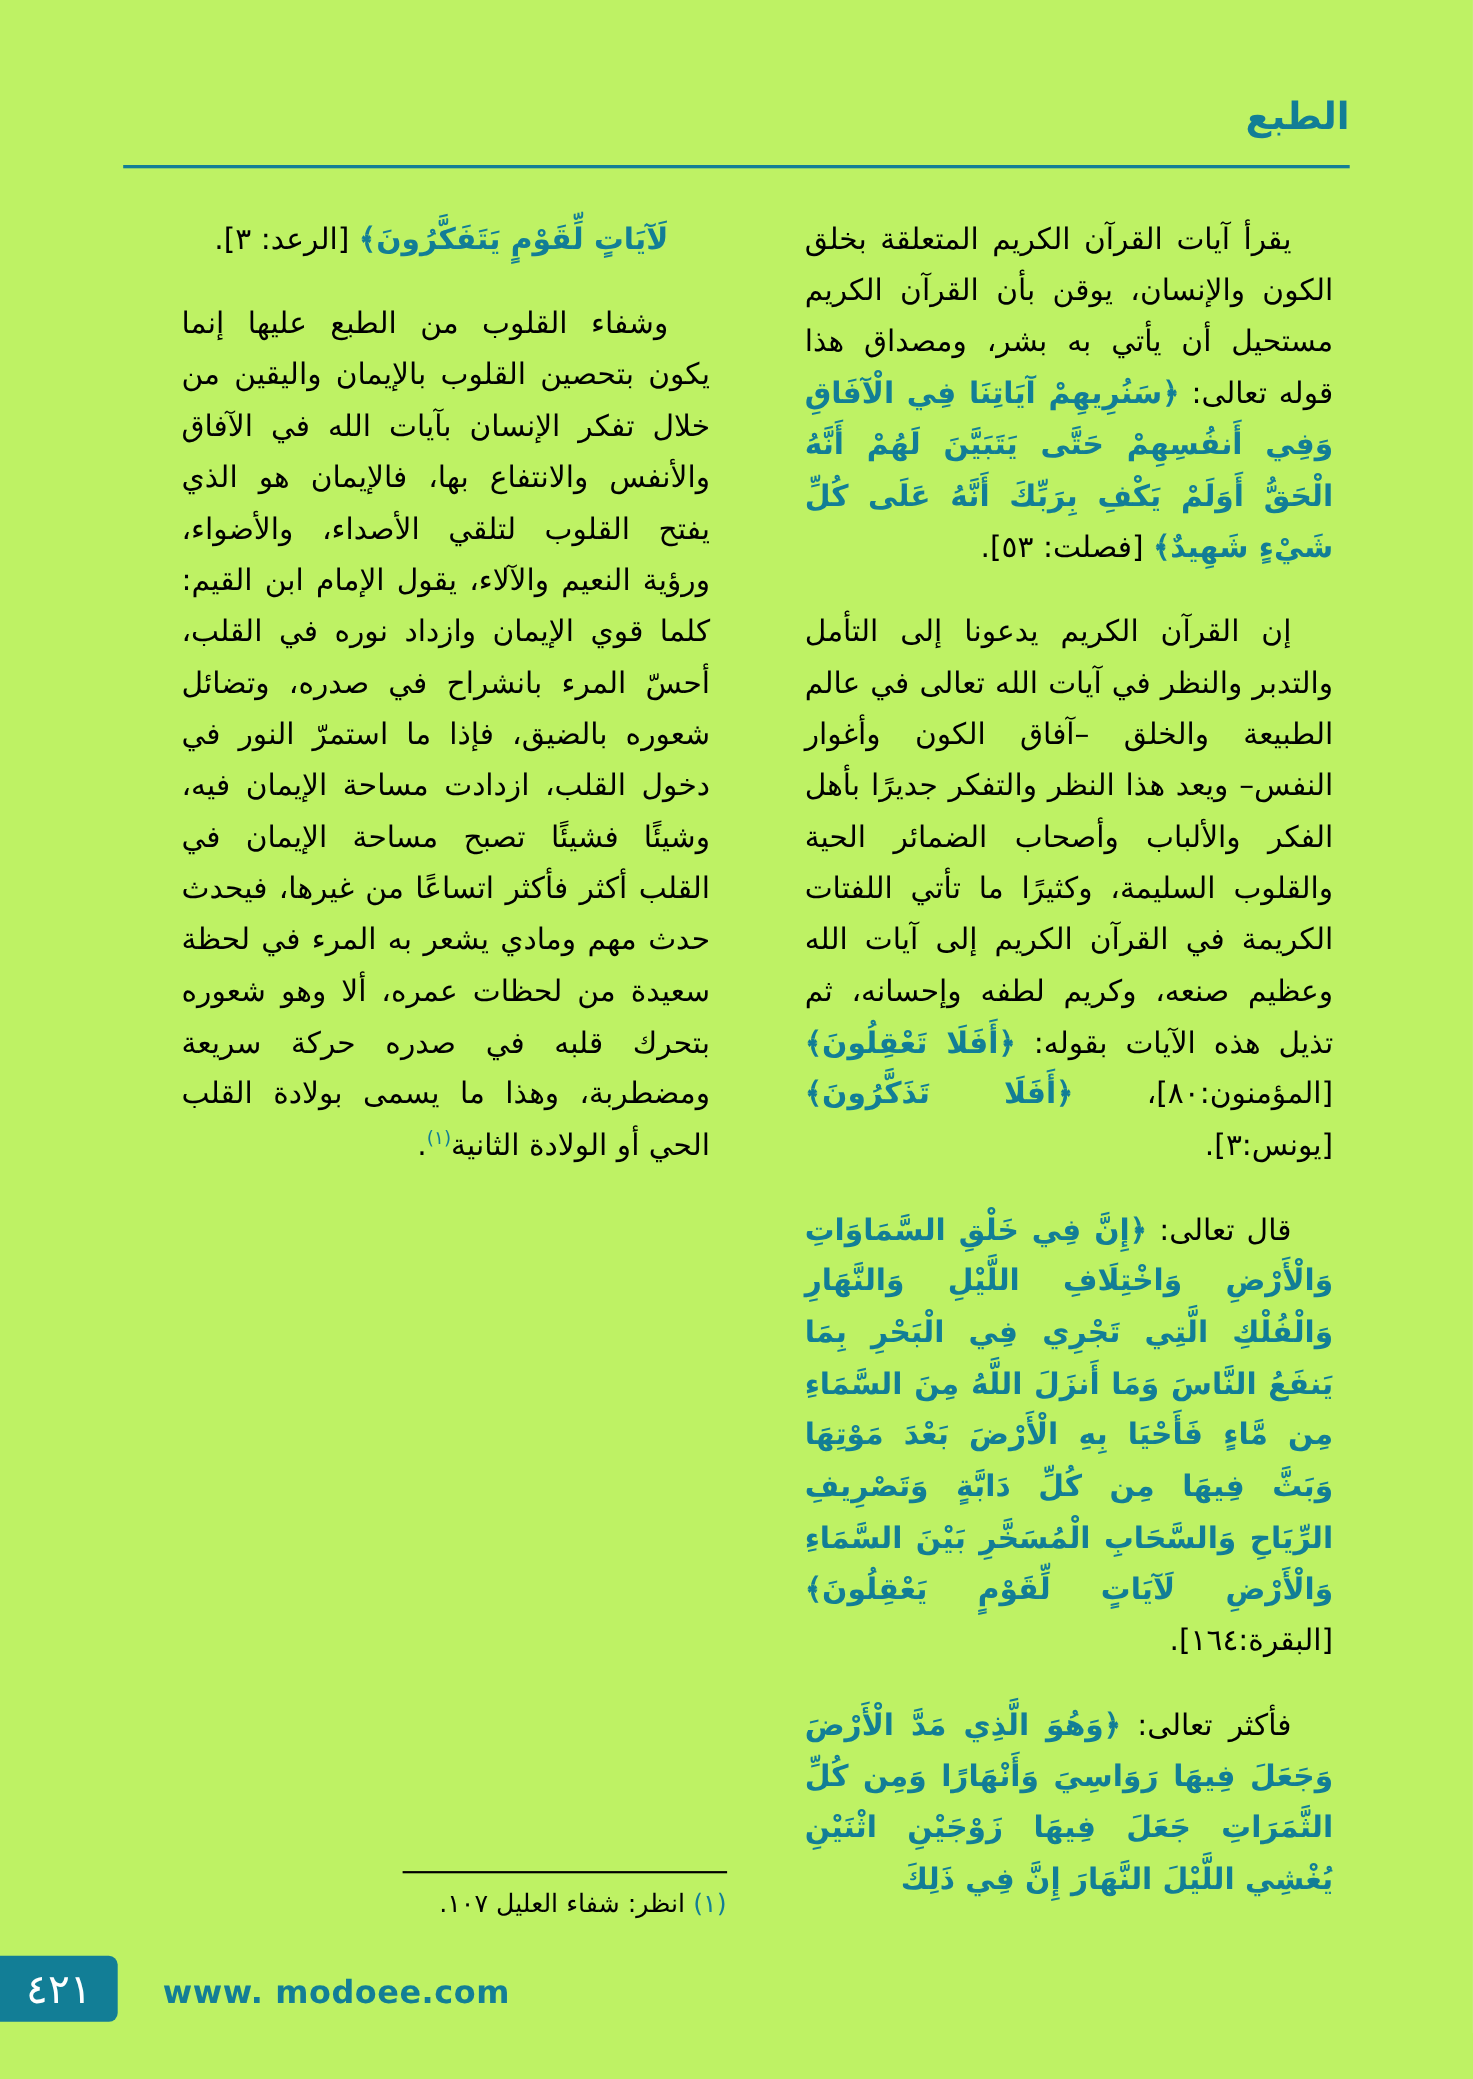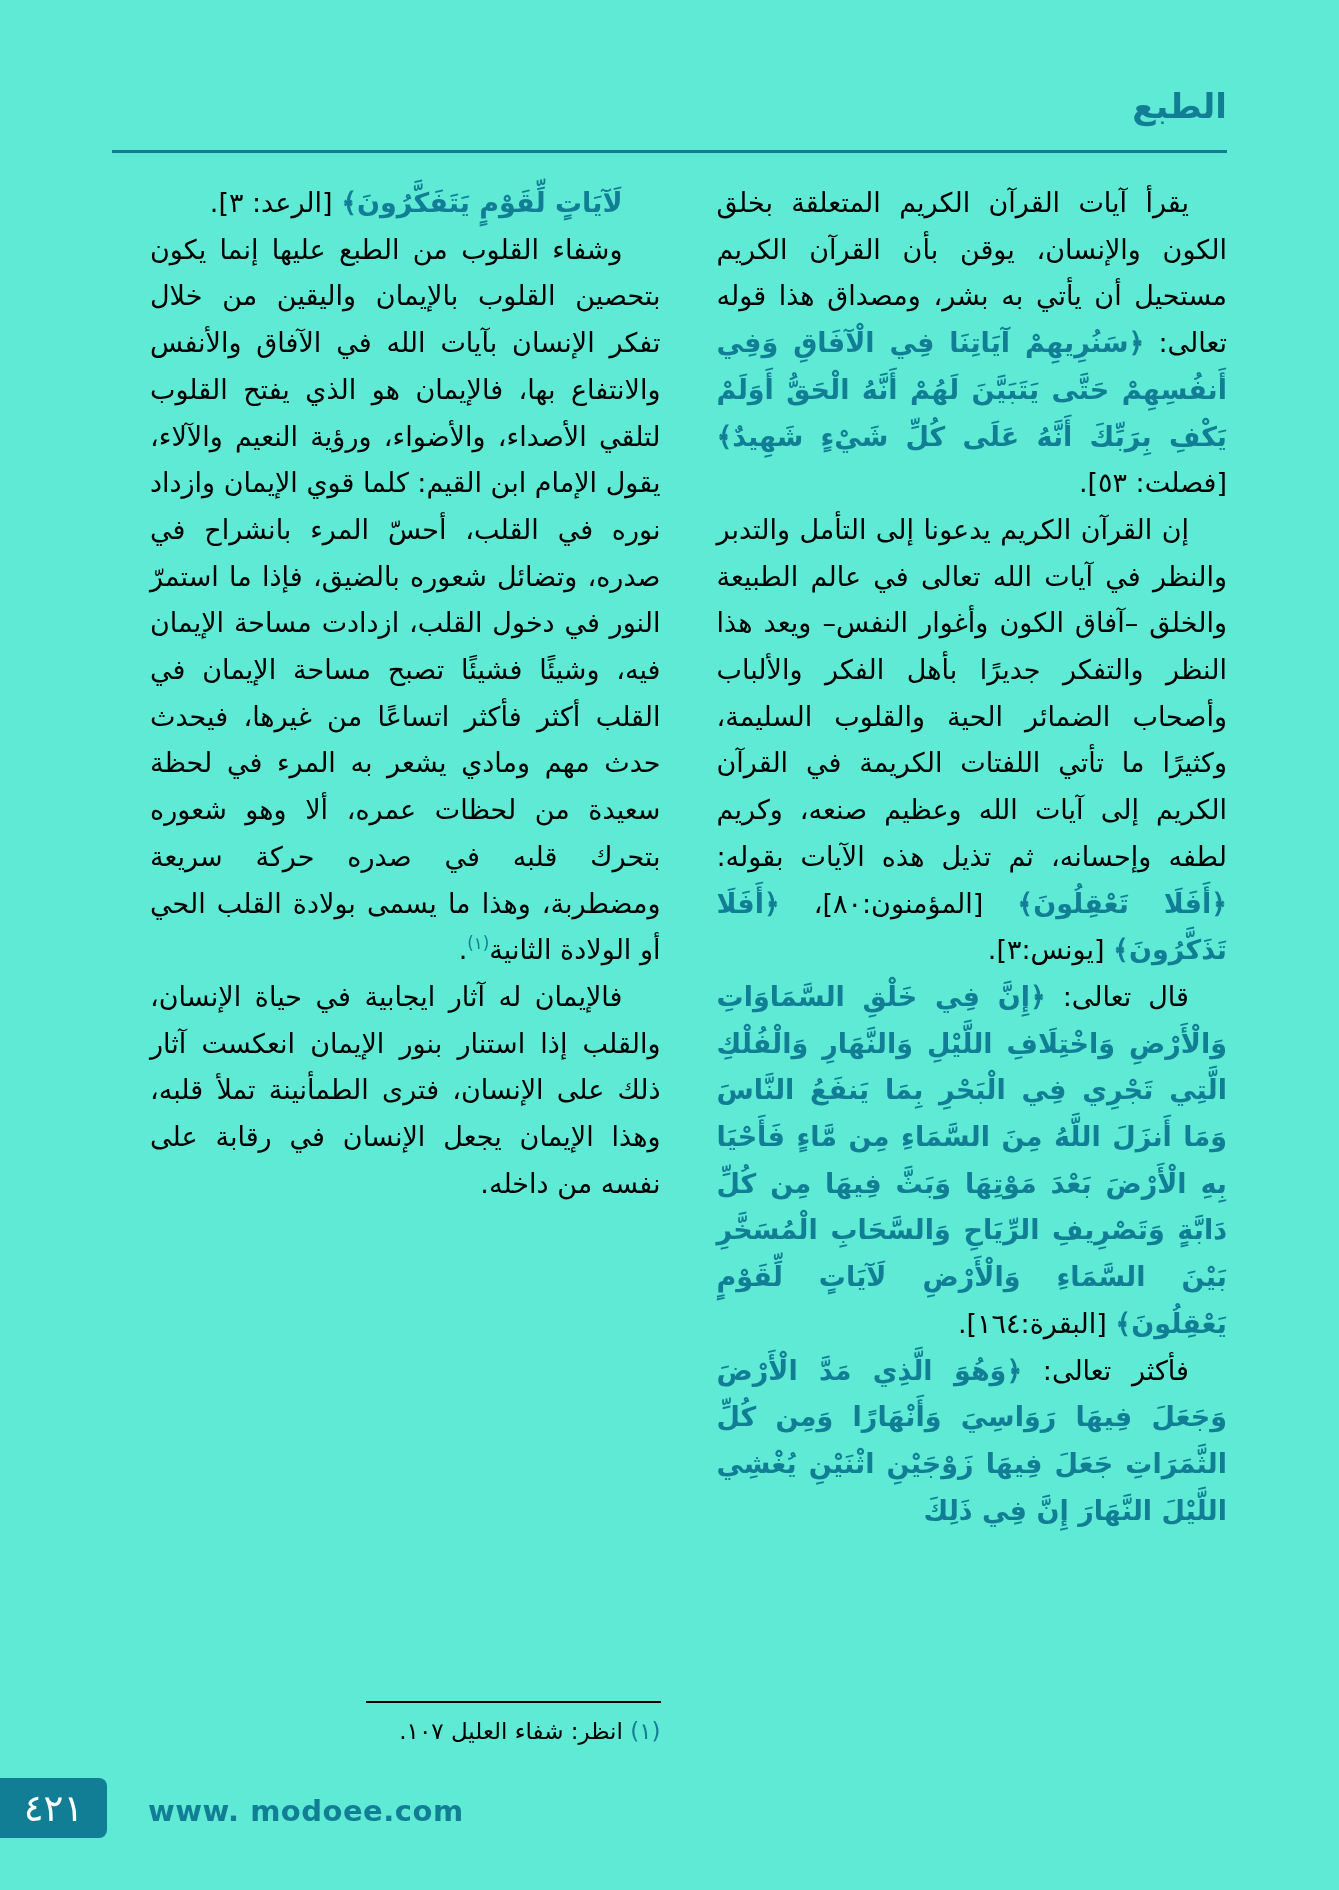--- a/index.html
+++ b/index.html
@@ -6,21 +6,21 @@
     margin: 0;
     padding: 0;
     background: #e8e8e8;
     font-family: "DejaVu Sans", sans-serif;
   }
   .page {
     position: relative;
     width: 1339px;
     height: 1890px;
     margin: 0 auto;
-    background: #5eead4;
+    background: #bef264;
     direction: rtl;
     overflow: hidden;
     box-sizing: border-box;
   }
   :root {
     --accent: #127E96;
     --ink: #000000;
   }
   
   .header-title {
@@ -55,21 +55,21 @@
     flex: 1 1 0;
     min-width: 0;
     display: flex;
     flex-direction: column;
     color: var(--ink);
     font-size: 27px;
     line-height: 1.73;
     text-align: justify;
     text-justify: inter-word;
   }
-  .para { margin: 0; }
+  .para { margin: 15px; }
   .para.indent { text-indent: 38px; }
   .seg-n { color: var(--ink); }
   .seg-q { color: var(--accent); font-weight: 600; }
   .seg-r { color: var(--ink); }
   .seg-sup {
     color: var(--accent);
     font-size: 0.62em;
     vertical-align: super;
     line-height: 0;
   }
@@ -130,21 +130,20 @@
         <p class="para indent"><span class="seg-n">يقرأ آيات القرآن الكريم المتعلقة بخلق الكون والإنسان، يوقن بأن القرآن الكريم مستحيل أن يأتي به بشر، ومصداق هذا قوله تعالى: </span><span class="seg-q">﴿سَنُرِيهِمْ آيَاتِنَا فِي الْآفَاقِ وَفِي أَنفُسِهِمْ حَتَّى يَتَبَيَّنَ لَهُمْ أَنَّهُ الْحَقُّ أَوَلَمْ يَكْفِ بِرَبِّكَ أَنَّهُ عَلَى كُلِّ شَيْءٍ شَهِيدٌ﴾</span><span class="seg-r"> [فصلت: ٥٣].</span></p>
         <p class="para indent"><span class="seg-n">إن القرآن الكريم يدعونا إلى التأمل والتدبر والنظر في آيات الله تعالى في عالم الطبيعة والخلق –آفاق الكون وأغوار النفس– ويعد هذا النظر والتفكر جديرًا بأهل الفكر والألباب وأصحاب الضمائر الحية والقلوب السليمة، وكثيرًا ما تأتي اللفتات الكريمة في القرآن الكريم إلى آيات الله وعظيم صنعه، وكريم لطفه وإحسانه، ثم تذيل هذه الآيات بقوله: </span><span class="seg-q">﴿أَفَلَا تَعْقِلُونَ﴾</span><span class="seg-r"> [المؤمنون:٨٠]، </span><span class="seg-q">﴿أَفَلَا تَذَكَّرُونَ﴾</span><span class="seg-r"> [يونس:٣].</span></p>
         <p class="para indent"><span class="seg-n">قال تعالى: </span><span class="seg-q">﴿إِنَّ فِي خَلْقِ السَّمَاوَاتِ وَالْأَرْضِ وَاخْتِلَافِ اللَّيْلِ وَالنَّهَارِ وَالْفُلْكِ الَّتِي تَجْرِي فِي الْبَحْرِ بِمَا يَنفَعُ النَّاسَ وَمَا أَنزَلَ اللَّهُ مِنَ السَّمَاءِ مِن مَّاءٍ فَأَحْيَا بِهِ الْأَرْضَ بَعْدَ مَوْتِهَا وَبَثَّ فِيهَا مِن كُلِّ دَابَّةٍ وَتَصْرِيفِ الرِّيَاحِ وَالسَّحَابِ الْمُسَخَّرِ بَيْنَ السَّمَاءِ وَالْأَرْضِ لَآيَاتٍ لِّقَوْمٍ يَعْقِلُونَ﴾</span><span class="seg-r"> [البقرة:١٦٤].</span></p>
         <p class="para indent"><span class="seg-n">فأكثر تعالى: </span><span class="seg-q">﴿وَهُوَ الَّذِي مَدَّ الْأَرْضَ وَجَعَلَ فِيهَا رَوَاسِيَ وَأَنْهَارًا وَمِن كُلِّ الثَّمَرَاتِ جَعَلَ فِيهَا زَوْجَيْنِ اثْنَيْنِ يُغْشِي اللَّيْلَ النَّهَارَ إِنَّ فِي ذَلِكَ</span></p>
       </div>
 
     <div class="column" id="col-left">
 
       <p class="para indent"><span class="seg-q">لَآيَاتٍ لِّقَوْمٍ يَتَفَكَّرُونَ﴾</span><span class="seg-r"> [الرعد: ٣].</span></p>
         <p class="para indent"><span class="seg-n">وشفاء القلوب من الطبع عليها إنما يكون بتحصين القلوب بالإيمان واليقين من خلال تفكر الإنسان بآيات الله في الآفاق والأنفس والانتفاع بها، فالإيمان هو الذي يفتح القلوب لتلقي الأصداء، والأضواء، ورؤية النعيم والآلاء، يقول الإمام ابن القيم: كلما قوي الإيمان وازداد نوره في القلب، أحسّ المرء بانشراح في صدره، وتضائل شعوره بالضيق، فإذا ما استمرّ النور في دخول القلب، ازدادت مساحة الإيمان فيه، وشيئًا فشيئًا تصبح مساحة الإيمان في القلب أكثر فأكثر اتساعًا من غيرها، فيحدث حدث مهم ومادي يشعر به المرء في لحظة سعيدة من لحظات عمره، ألا وهو شعوره بتحرك قلبه في صدره حركة سريعة ومضطربة، وهذا ما يسمى بولادة القلب الحي أو الولادة الثانية</span><span class="seg-sup">(١)</span><span class="seg-n">.</span></p>
-        <p class="para indent"><span class="seg-n">فالإيمان له آثار ايجابية في حياة الإنسان، والقلب إذا استنار بنور الإيمان انعكست آثار ذلك على الإنسان، فترى الطمأنينة تملأ قلبه، وهذا الإيمان يجعل الإنسان في رقابة على نفسه من داخله.</span></p>
         <div class="footnote-block" id="footnote-block">
         <div class="footnote-rule"></div>
         <p class="footnote-text">
           <span class="fn-marker">(١) </span><span>انظر: شفاء العليل ١٠٧.</span>
         </p>
       </div>
     </div>
   </div>
 
   <div class="page-number-badge">

